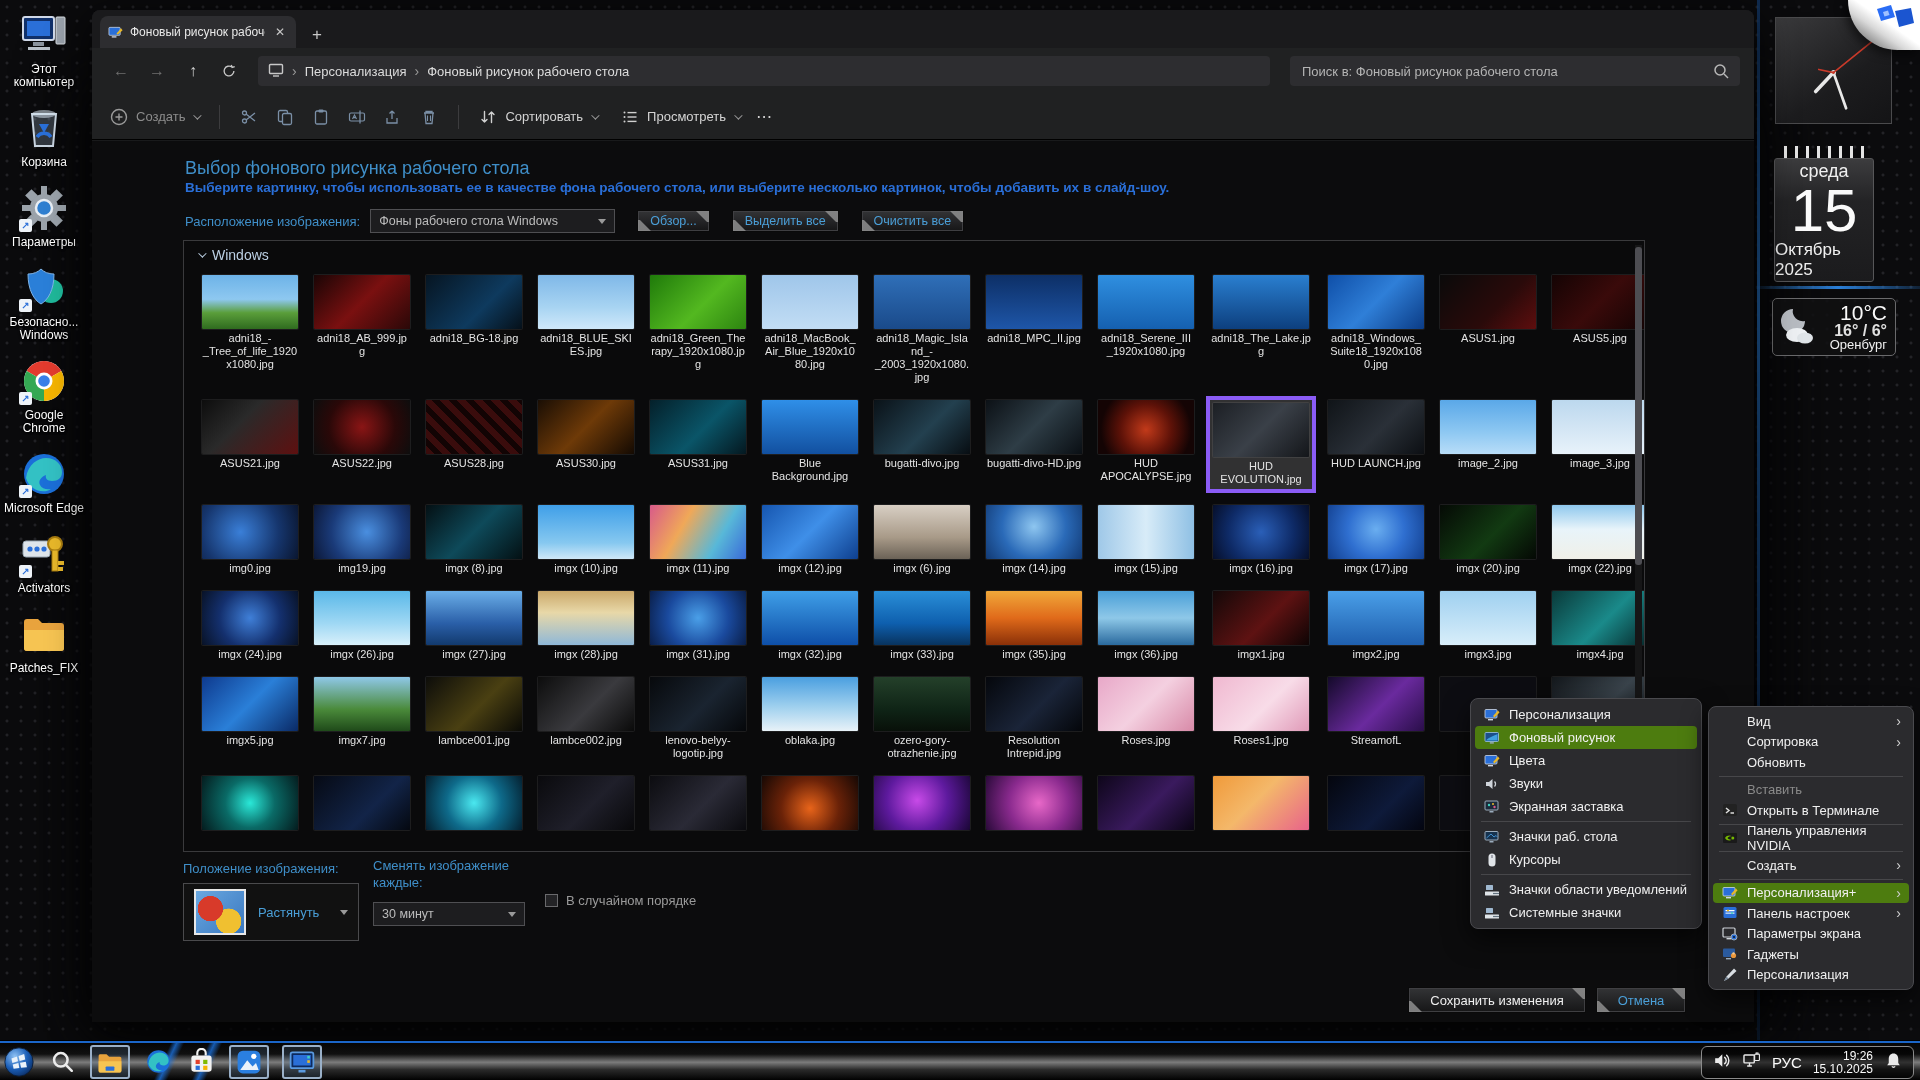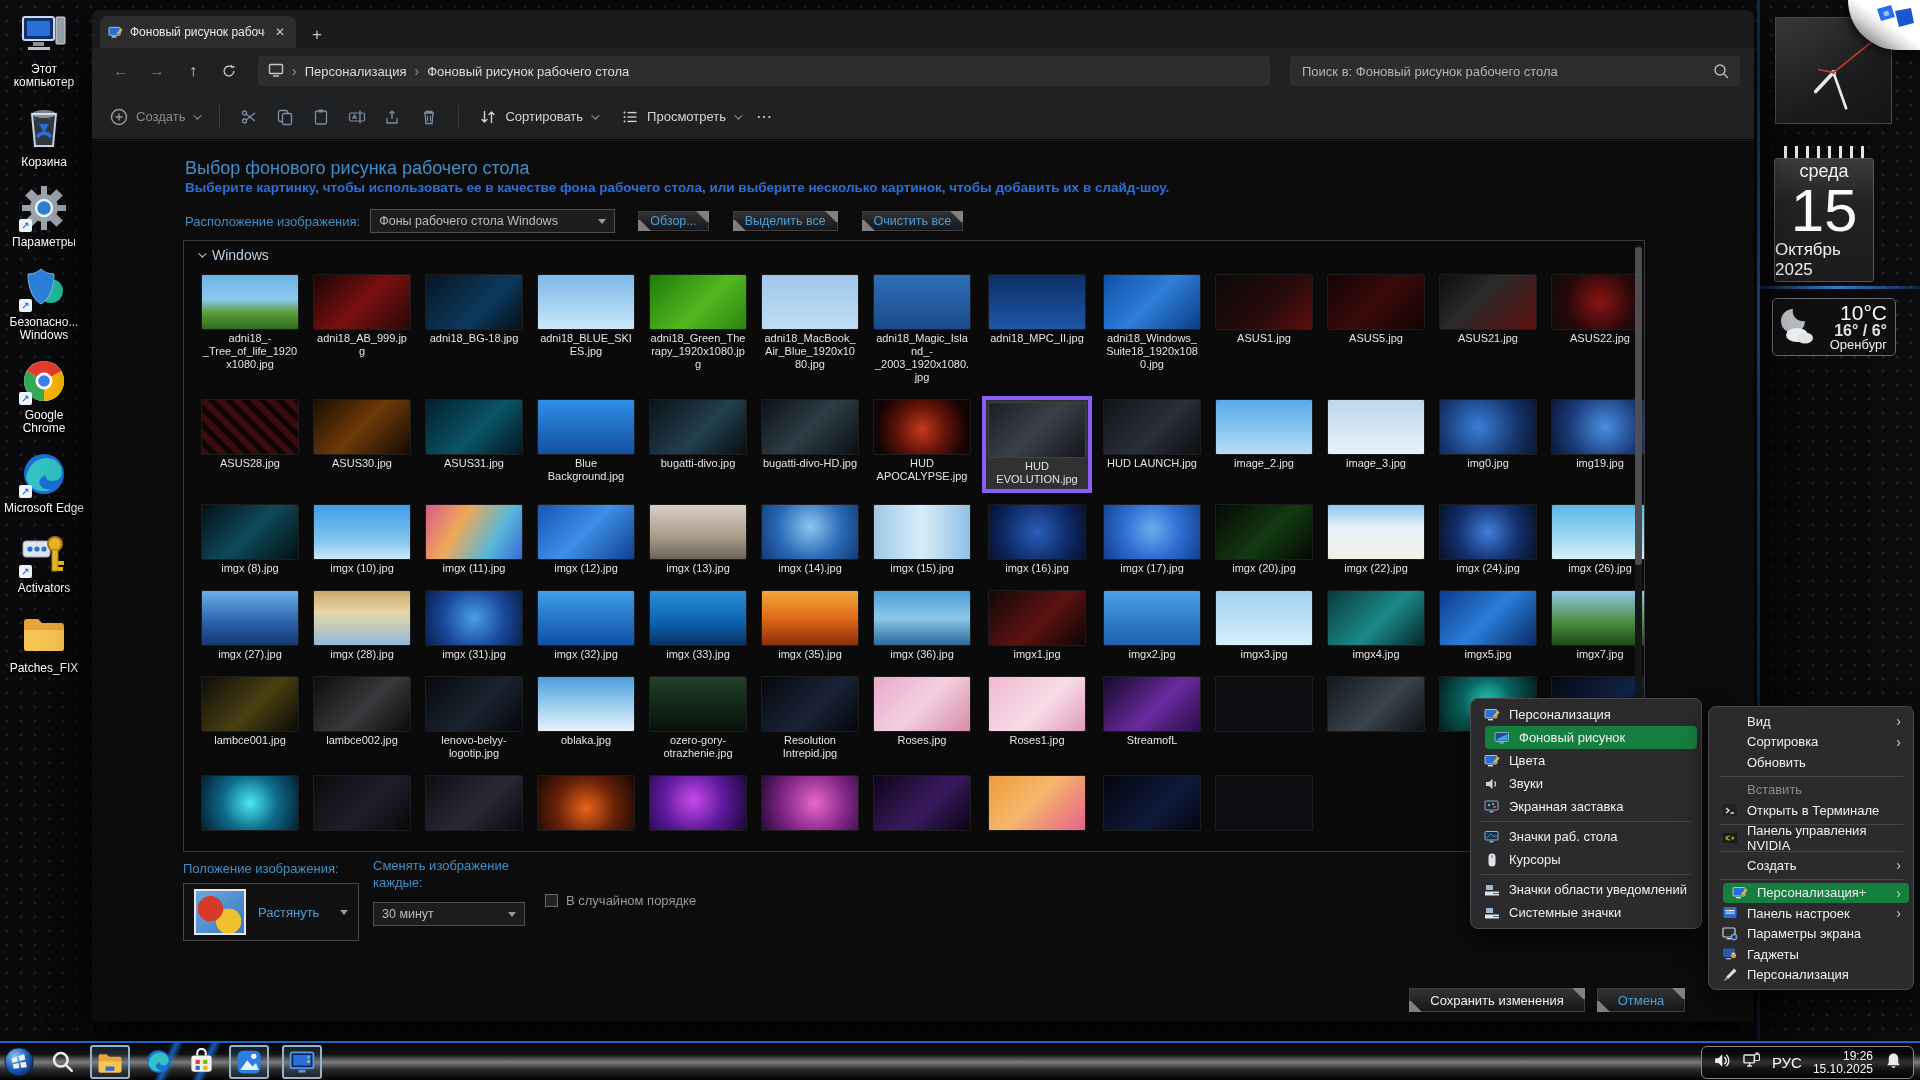--- a/index.html
+++ b/index.html
@@ -125,21 +125,21 @@
 
   
   .menu{position:absolute;background:#2b2b2e;border:1px solid #4a4a4e;border-radius:8px;
     box-shadow:0 10px 26px rgba(0,0,0,.65);padding:4px;z-index:50;}
   .menu1{left:1470px;top:698px;width:232px;}
   .menu2{left:1708px;top:706px;width:206px;}
   .menu-item{display:flex;align-items:center;height:23px;padding:0 8px;border-radius:4px;gap:9px;font-size:13px;color:#f0f0f0;}
   .menu2 .menu-item{height:20.5px;}
   .mi-icon{width:17px;height:16px;flex:0 0 17px;display:flex;align-items:center;justify-content:center;}
   .mi-icon svg{width:16px;height:16px;}
-  .menu-item.selected{background:#15803d;margin-left:10px;}
+  .menu-item.selected{background:#4d7c0f;}
   .menu-item.disabled{color:#8a8a8a;}
   .mi-arrow{margin-left:auto;color:#cfcfcf;font-size:14px;line-height:1;}
   .menu-divider{height:1px;background:#47474a;margin:3px 6px;}
 
   
   .taskbar{position:absolute;left:0;right:0;top:1041px;height:39px;z-index:40;
     background:linear-gradient(180deg,#050505 0%,#101010 30%,#7c7c7c 52%,#2a2a2a 72%,#020202 100%);
     border-top:2px solid #1b66c8;box-shadow:0 -1px 0 #000;}
   .tb-stripe{position:absolute;top:0;height:100%;width:80px;background:linear-gradient(115deg,rgba(0,0,0,0) 42%,#1b6fd8 48%,rgba(0,0,0,0) 56%);opacity:.8;}
   .tb-icons{position:absolute;left:4px;top:0;height:100%;display:flex;align-items:center;gap:13px;}
@@ -437,20 +437,28 @@
             </div>
             <div class="wp">
               <div class="wp-thumb" style="background: linear-gradient(rgb(47, 111, 184), rgb(26, 74, 138));"></div>
               <div class="wp-label">adni18_Magic_Island_-_2003_1920x1080.jpg</div>
             </div>
             <div class="wp">
               <div class="wp-thumb" style="background: linear-gradient(rgb(13, 47, 102), rgb(30, 86, 168));"></div>
               <div class="wp-label">adni18_MPC_II.jpg</div>
             </div>
             <div class="wp">
+              <div class="wp-thumb" style="background: linear-gradient(rgb(47, 143, 224), rgb(21, 96, 176));"></div>
+              <div class="wp-label">adni18_Serene_III_1920x1080.jpg</div>
+            </div>
+            <div class="wp">
+              <div class="wp-thumb" style="background: linear-gradient(rgb(42, 127, 208), rgb(13, 63, 126));"></div>
+              <div class="wp-label">adni18_The_Lake.jpg</div>
+            </div>
+            <div class="wp">
               <div class="wp-thumb" style="background: linear-gradient(135deg, rgb(15, 79, 168), rgb(47, 127, 216) 50%, rgb(11, 60, 134));"></div>
               <div class="wp-label">adni18_Windows_Suite18_1920x1080.jpg</div>
             </div>
             <div class="wp">
               <div class="wp-thumb" style="background: linear-gradient(135deg, rgb(10, 10, 10), rgb(42, 10, 10) 60%, rgb(94, 14, 14));"></div>
               <div class="wp-label">ASUS1.jpg</div>
             </div>
             <div class="wp">
               <div class="wp-thumb" style="background: linear-gradient(135deg, rgb(20, 4, 4), rgb(58, 10, 10) 50%, rgb(18, 3, 3));"></div>
               <div class="wp-label">ASUS5.jpg</div>
@@ -526,21 +534,21 @@
             <div class="wp">
               <div class="wp-thumb" style="background: linear-gradient(120deg, rgb(216, 90, 138), rgb(240, 168, 88) 35%, rgb(88, 184, 216) 70%, rgb(58, 106, 216));"></div>
               <div class="wp-label">imgx (11).jpg</div>
             </div>
             <div class="wp">
               <div class="wp-thumb" style="background: linear-gradient(135deg, rgb(22, 86, 176), rgb(63, 143, 232) 50%, rgb(14, 63, 142));"></div>
               <div class="wp-label">imgx (12).jpg</div>
             </div>
             <div class="wp">
               <div class="wp-thumb" style="background: linear-gradient(rgb(216, 207, 196), rgb(168, 154, 136) 60%, rgb(107, 98, 87));"></div>
-              <div class="wp-label">imgx (13).jpg</div>
+              <div class="wp-label">imgx (6).jpg</div>
             </div>
             <div class="wp">
               <div class="wp-thumb" style="background: radial-gradient(circle at 50% 40%, rgb(142, 198, 240) 0%, rgb(42, 106, 184) 55%, rgb(18, 58, 116) 100%);"></div>
               <div class="wp-label">imgx (14).jpg</div>
             </div>
             <div class="wp">
               <div class="wp-thumb" style="background: linear-gradient(90deg, rgb(159, 200, 232), rgb(216, 236, 248) 50%, rgb(143, 192, 228));"></div>
               <div class="wp-label">imgx (15).jpg</div>
             </div>
             <div class="wp">

